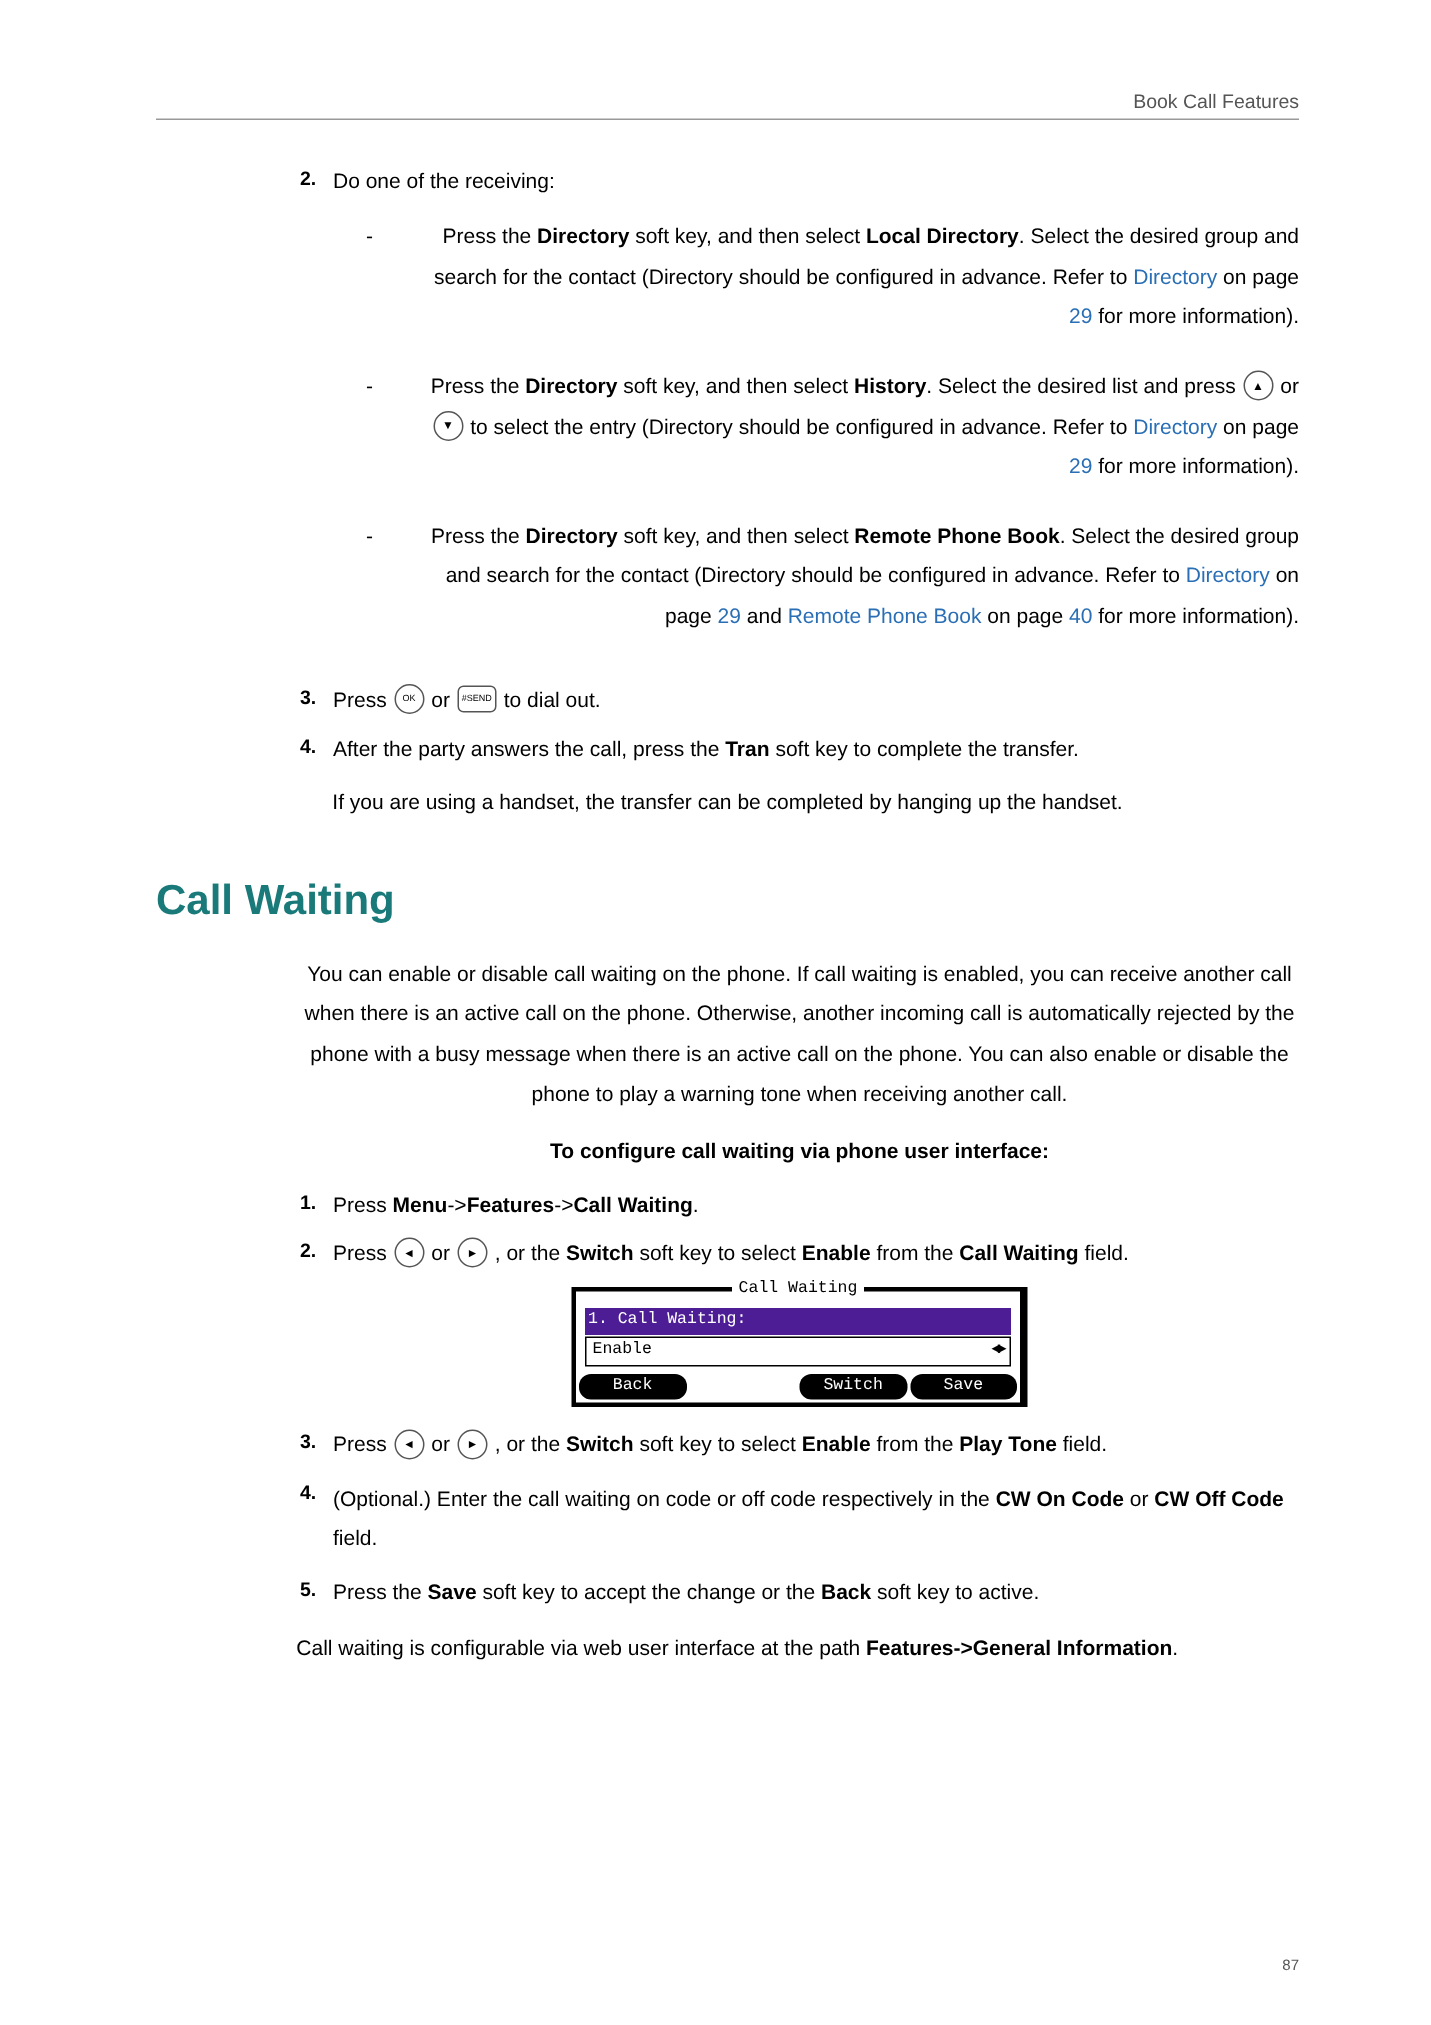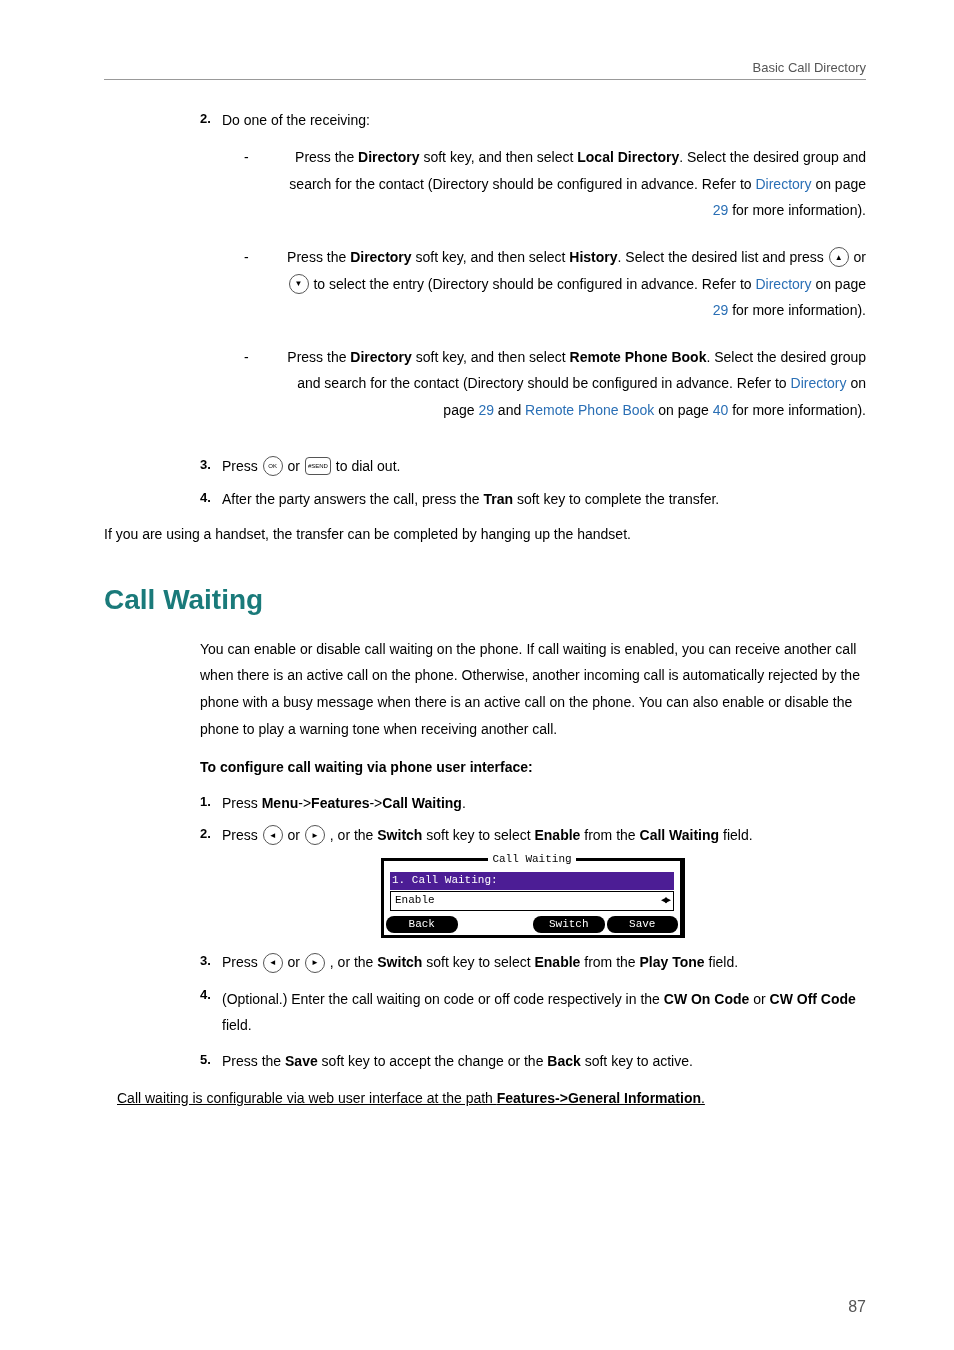--- a/index.html
+++ b/index.html
@@ -82,20 +82,21 @@
   }
   .section-title {
     color: #1a7a7a;
     font-size: 28px;
     font-weight: bold;
     margin: 36px 0 20px 0;
   }
   .para {
     margin-bottom: 12px;
     line-height: 1.9;
+    text-align: center;
   }
   .para-sub {
     padding-left: 0;
   }
   .figure {
     margin: 10px auto 14px auto;
     width: 304px;
   }
   .phone-box {
     border: 3px solid #000;
@@ -143,30 +144,30 @@
     padding: 1px 0 2px 0;
     font-size: 11px;
     height: 14px;
     line-height: 14px;
   }
   .soft-btn.empty { background: transparent; color: transparent; }
   .page-num {
     position: absolute;
     bottom: 34px;
     right: 88px;
-    font-size: 16px;
+    font-size: 10px;
     color: #555;
   }
   .nowrap { white-space: nowrap; }
 </style>
 </head>
 <body>
 
 <div class="page">
-  <div class="header-line">Basic Call Directory</div>
+  <div class="header-line">Book Call Features</div>
 
   <div class="content">
 
     <div class="step">
       <div class="step-num bold">2.</div>
       <div class="step-body">
         <span>Do one of the receiving:</span>
 
         <div class="sub-list">
 
@@ -272,21 +273,21 @@
     </div>
 
     <div class="step">
       <div class="step-num bold">5.</div>
       <div class="step-body">
         <span>Press the </span><span class="bold">Save</span><span> soft key to accept the change or the </span><span class="bold">Back</span><span> soft key to active.</span>
       </div>
     </div>
 
     <div class="para" style="margin-top:14px; margin-left:-96px; padding-left:0; line-height:1.9;">
-      <div style="margin-left:13px;text-decoration:underline;">
+      <div style="margin-left:13px;">
         <span>Call waiting is configurable via web user interface at the path </span><span class="bold">Features-&gt;General Information</span><span>.</span>
       </div>
     </div>
 
   </div>
 
   <div class="page-num">87</div>
 </div>
 
 </body></html>

